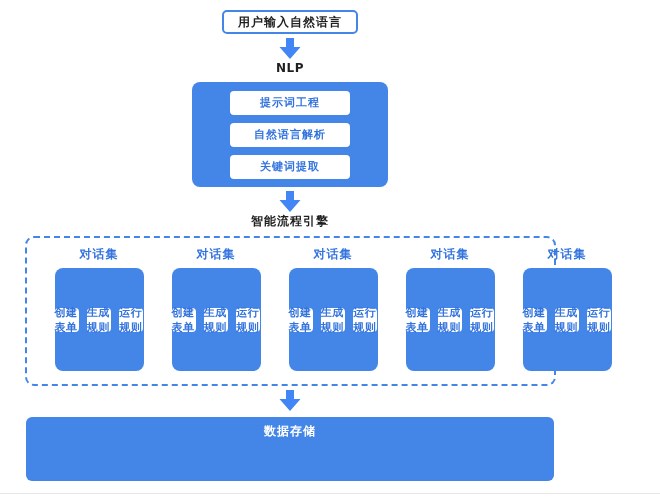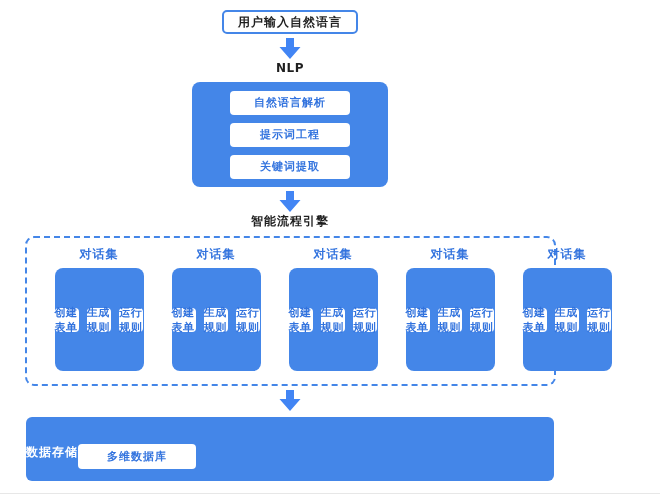--- a/index.html
+++ b/index.html
@@ -58,21 +58,21 @@
   }
   .col-box{
     margin-top:6px;width:89px;height:103px;
     background:var(--blue);border-radius:8px;
     display:flex;flex-direction:row;align-items:center;justify-content:center;gap:8px;
   }
   .col-box .pill{width:71px;height:24px;letter-spacing:0.5px;}
   .storage-box{
     margin-top:6px;width:528px;height:64px;
     background:var(--blue);border-radius:6px;
-    display:flex;flex-direction:row;align-items:center;
+    display:flex;flex-direction:column;align-items:center;
     padding-top:7px;
   }
   .storage-title{
     color:#fff;font-size:12px;font-weight:700;letter-spacing:1px;line-height:15px;
   }
   .storage-row{margin-top:7px;display:flex;gap:24px;}
   .storage-row .pill{width:118px;height:25px;}
   .bottom-line{
     position:absolute;left:0;bottom:6px;width:660px;height:1px;
     background:var(--divider);
@@ -88,24 +88,24 @@
   </div>
 
   <svg class="arrow-icon" width="22" height="21" viewBox="0 0 22 21">
     <path d="M7 0 H15 V9 H21.5 L11 21 L0.5 9 H7 Z"></path>
   </svg>
 
   <div class="stage-label latin">NLP</div>
 
   <div class="nlp-box">
     <div class="pill">
-      <span>自然语言解析</span>
+      <span>提示词工程</span>
     </div>
     <div class="pill">
-      <span>提示词工程</span>
+      <span>自然语言解析</span>
     </div>
     <div class="pill">
       <span>关键词提取</span>
     </div>
   </div>
 
   <svg class="arrow-icon" width="22" height="21" viewBox="0 0 22 21">
     <path d="M7 0 H15 V9 H21.5 L11 21 L0.5 9 H7 Z"></path>
   </svg>
 
@@ -160,19 +160,18 @@
 
   </div>
 
   <svg class="arrow-icon" width="22" height="21" viewBox="0 0 22 21">
     <path d="M7 0 H15 V9 H21.5 L11 21 L0.5 9 H7 Z"></path>
   </svg>
 
   <div class="storage-box">
     <div class="storage-title">数据存储</div>
     <div class="storage-row">
-      <div class="pill">多维数据库</div>
     </div>
   </div>
 
   <div class="bottom-line"></div>
 
 </div>
 
 </body></html>

